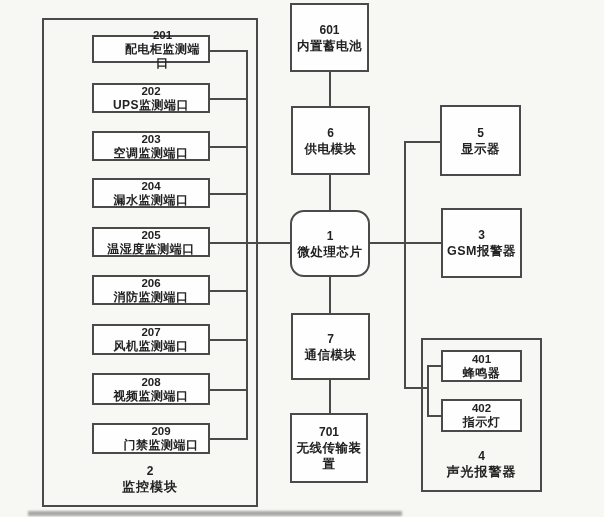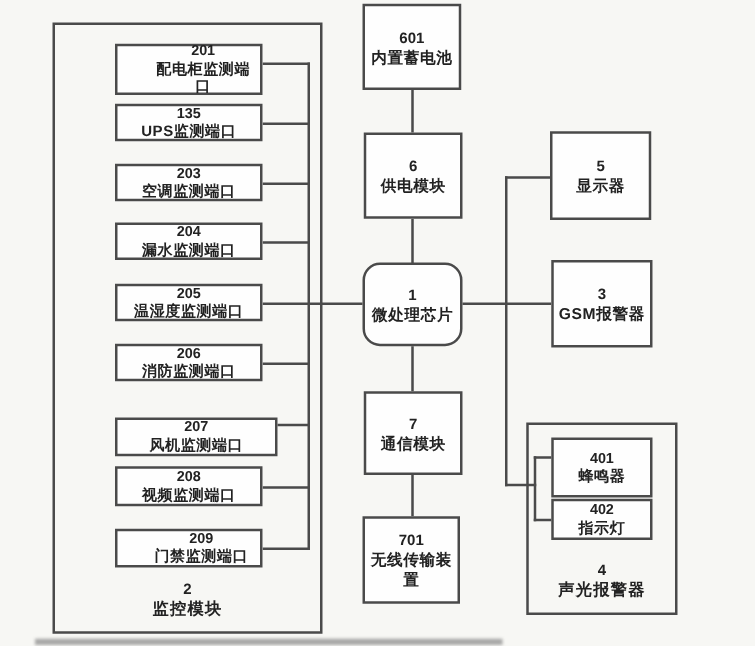--- a/index.html
+++ b/index.html
@@ -73,45 +73,45 @@
     <div class="line" style="left: 210px; top: 389px; width: 38px; height: 2px;"></div>
     <div class="line" style="left: 210px; top: 438px; width: 38px; height: 2px;"></div>
     <div class="line" style="left: 210px; top: 242px; width: 80px; height: 2px;"></div>
     <div class="line" style="left: 370px; top: 242px; width: 71px; height: 2px;"></div>
     <div class="line" style="left: 404px; top: 141px; width: 2px; height: 248px;"></div>
     <div class="line" style="left: 404px; top: 141px; width: 38px; height: 2px;"></div>
     <div class="line" style="left: 404px; top: 387px; width: 25px; height: 2px;"></div>
     <div class="line" style="left: 427px; top: 365px; width: 2px; height: 52px;"></div>
     <div class="line" style="left: 427px; top: 365px; width: 16px; height: 2px;"></div>
     <div class="line" style="left: 427px; top: 415px; width: 16px; height: 2px;"></div>
-    <div class="node small" style="left: 92px; top: 35px; width: 118px; height: 41px; padding-left: 23px;">
+    <div class="node small" style="left: 92px; top: 35px; width: 118px; height: 28px; padding-left: 23px;">
       <span class="num">201</span>
       <span class="lbl">配电柜监测端口</span>
     </div>
     <div class="node small" style="left: 92px; top: 83px; width: 118px; height: 30px;">
-      <span class="num">135</span>
+      <span class="num">202</span>
       <span class="lbl">UPS监测端口</span>
     </div>
     <div class="node small" style="left: 92px; top: 131px; width: 118px; height: 30px; text-align: center;">
       <span class="num">203</span>
       <span class="lbl">空调监测端口</span>
     </div>
     <div class="node small" style="left: 92px; top: 178px; width: 118px; height: 30px;">
       <span class="num">204</span>
       <span class="lbl">漏水监测端口</span>
     </div>
     <div class="node small" style="left: 92px; top: 227px; width: 118px; height: 30px;">
       <span class="num">205</span>
       <span class="lbl">温湿度监测端口</span>
     </div>
     <div class="node small" style="left: 92px; top: 275px; width: 118px; height: 30px; text-align: right;">
       <span class="num">206</span>
       <span class="lbl">消防监测端口</span>
     </div>
-    <div class="node small" style="left: 92px; top: 324px; width: 130px; height: 31px; margin-top: 10px;">
+    <div class="node small" style="left: 92px; top: 324px; width: 118px; height: 31px;">
       <span class="num">207</span>
       <span class="lbl">风机监测端口</span>
     </div>
     <div class="node small" style="left: 92px; top: 373px; width: 118px; height: 32px;">
       <span class="num">208</span>
       <span class="lbl">视频监测端口</span>
     </div>
     <div class="node small" style="left: 92px; top: 423px; width: 118px; height: 31px; padding-left: 20px;">
       <span class="num">209</span>
       <span class="lbl">门禁监测端口</span>
@@ -137,21 +137,21 @@
       <span class="lbl">无线传输装置</span>
     </div>
     <div class="node" style="left: 440px; top: 105px; width: 81px; height: 71px;">
       <span class="num">5</span>
       <span class="lbl">显示器</span>
     </div>
     <div class="node" style="left: 441px; top: 208px; width: 81px; height: 70px;">
       <span class="num">3</span>
       <span class="lbl">GSM报警器</span>
     </div>
-    <div class="node small" style="left: 441px; top: 350px; width: 81px; height: 48px; text-align: right;">
+    <div class="node small" style="left: 441px; top: 350px; width: 81px; height: 32px; text-align: right;">
       <span class="num">401</span>
       <span class="lbl">蜂鸣器</span>
     </div>
     <div class="node small" style="left: 441px; top: 399px; width: 81px; height: 33px;">
       <span class="num">402</span>
       <span class="lbl">指示灯</span>
     </div>
     <div id="artifact" style="left: 28px; top: 511px; width: 374px; height: 5px;"></div>
   </div>
 

